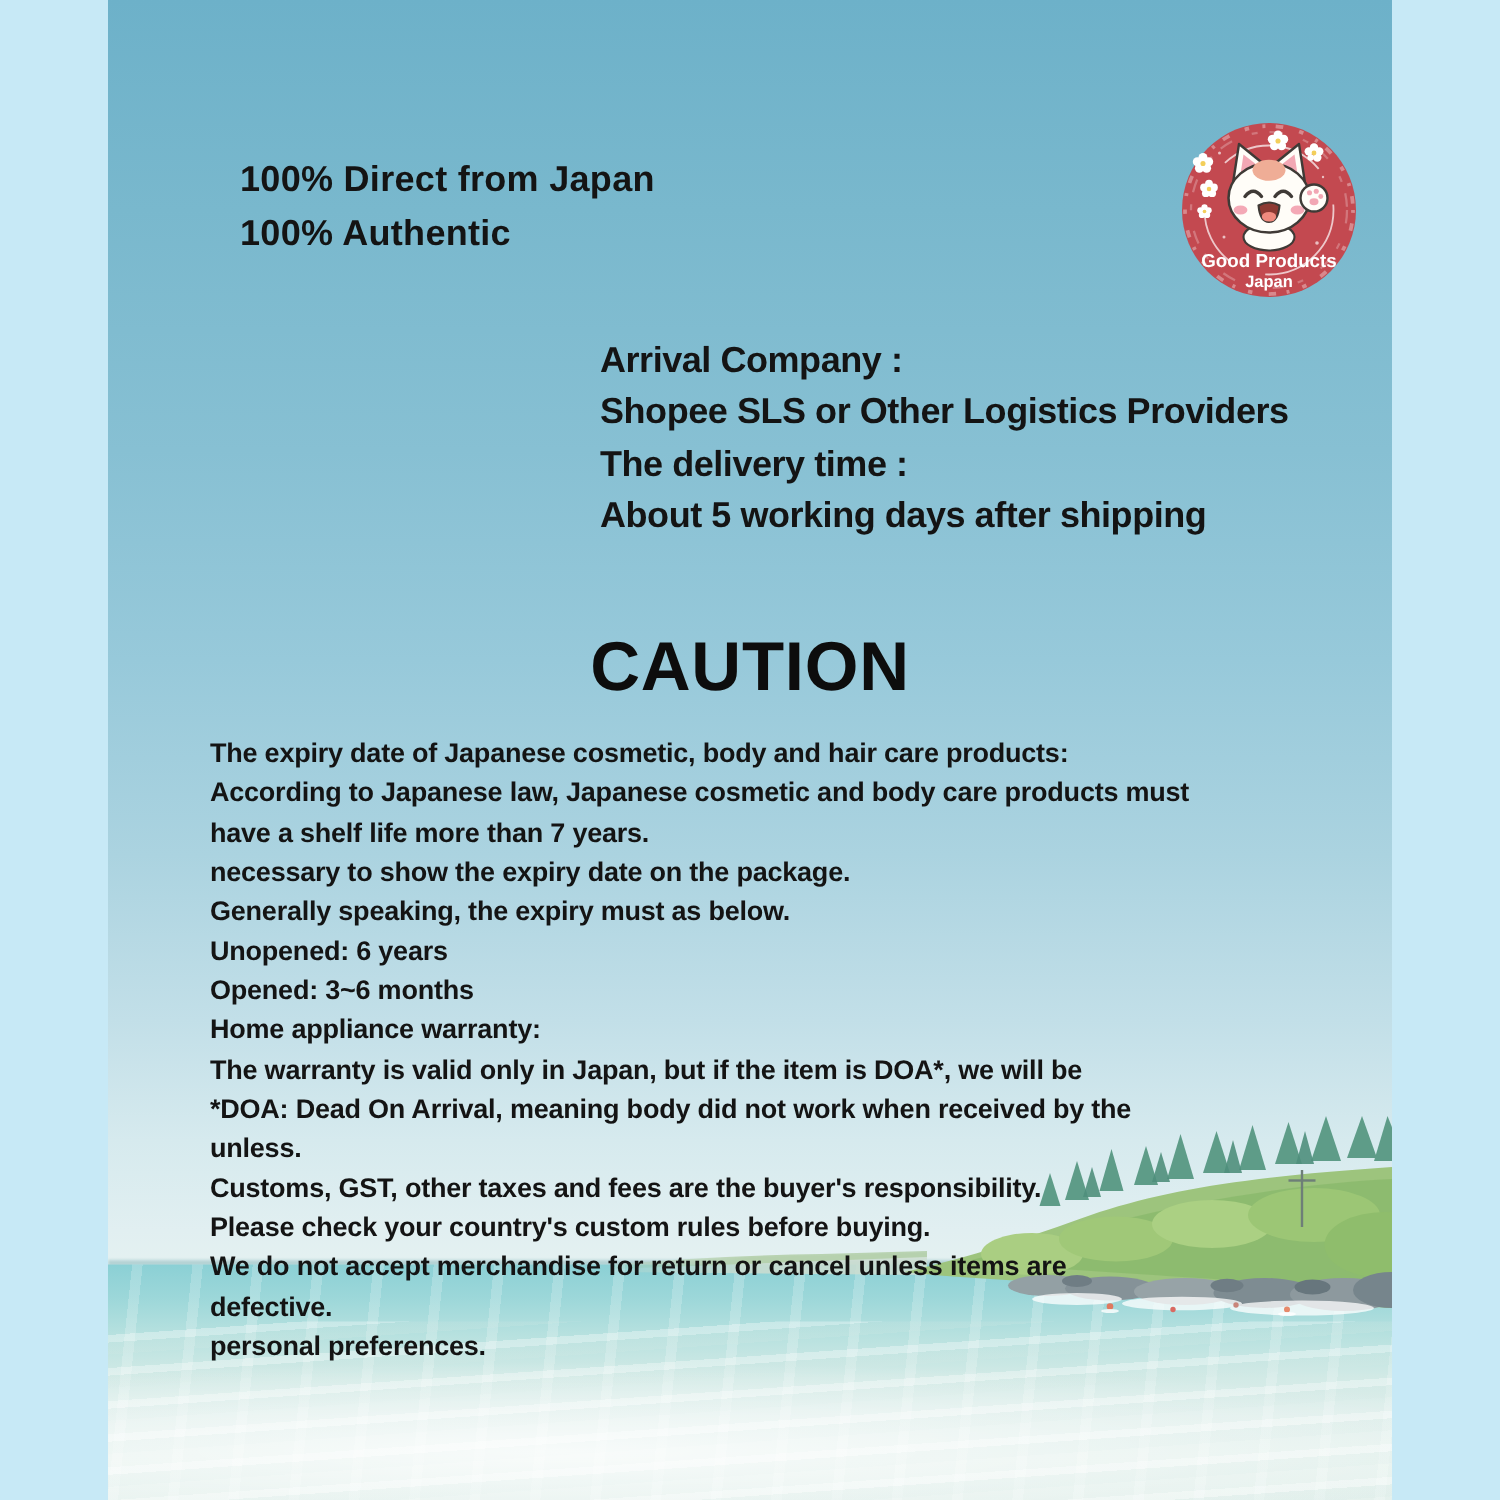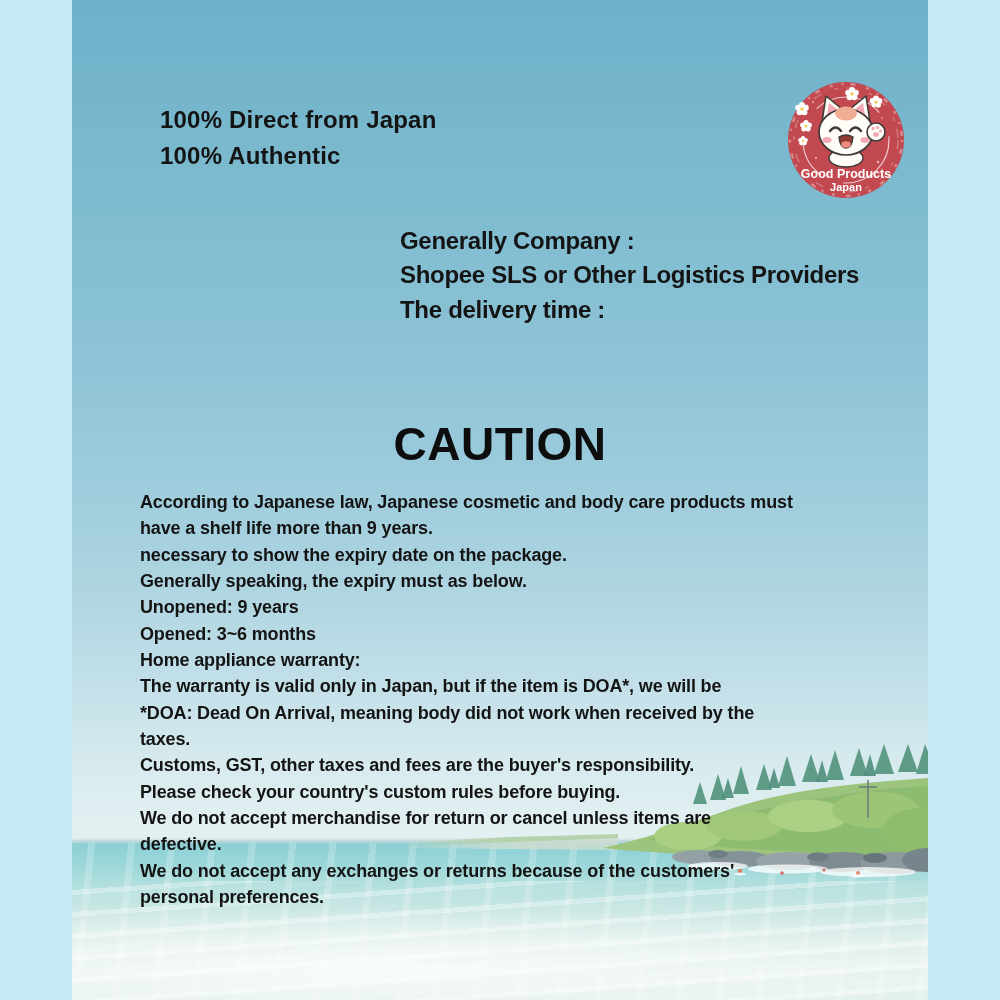--- a/index.html
+++ b/index.html
@@ -230,40 +230,41 @@
         <circle cx="77" cy="97" r="0.9"></circle>
           <circle cx="27" cy="22" r="1"></circle>
         <circle cx="96" cy="38" r="0.8"></circle>
           <circle cx="42" cy="95" r="0.8"></circle>
       </g>
       <text x="60" y="98" text-anchor="middle" font-size="12.5" font-weight="bold" fill="#ffffff" font-family="Liberation Sans, sans-serif">Good Products</text>
       <text x="60" y="111" text-anchor="middle" font-size="11" font-weight="bold" fill="#ffffff" font-family="Liberation Sans, sans-serif">Japan</text>
     </svg>
 
     <div class="txt delivery">
-      <div>Generally Company :</div>
+      <div>Arrival Company :</div>
       <div>Shopee SLS or Other Logistics Providers</div>
       <div>The delivery time :</div>
+      <div>About 5 working days after shipping</div>
     </div>
 
     <div class="txt caution-title">CAUTION</div>
 
     <div class="txt caution-body">
+      <div class="cl">The expiry date of Japanese cosmetic, body and hair care products:</div>
       <div class="cl">According to Japanese law, Japanese cosmetic and body care products must</div>
-      <div class="cl">have a shelf life more than 9 years.</div>
+      <div class="cl">have a shelf life more than 7 years.</div>
       <div class="cl">necessary to show the expiry date on the package.</div>
       <div class="cl">Generally speaking, the expiry must as below.</div>
-      <div class="cl">Unopened: 9 years</div>
+      <div class="cl">Unopened: 6 years</div>
       <div class="cl">Opened: 3~6 months</div>
       <div class="cl">Home appliance warranty:</div>
       <div class="cl">The warranty is valid only in Japan, but if the item is DOA*, we will be</div>
       <div class="cl">*DOA: Dead On Arrival, meaning body did not work when received by the</div>
-      <div class="cl">taxes.</div>
+      <div class="cl">unless.</div>
       <div class="cl">Customs, GST, other taxes and fees are the buyer's responsibility.</div>
       <div class="cl">Please check your country's custom rules before buying.</div>
       <div class="cl">We do not accept merchandise for return or cancel unless items are</div>
       <div class="cl">defective.</div>
-      <div class="cl">We do not accept any exchanges or returns because of the customers'</div>
       <div class="cl">personal preferences.</div>
     </div>
 
   </div>
 </div>
 
 </body></html>

